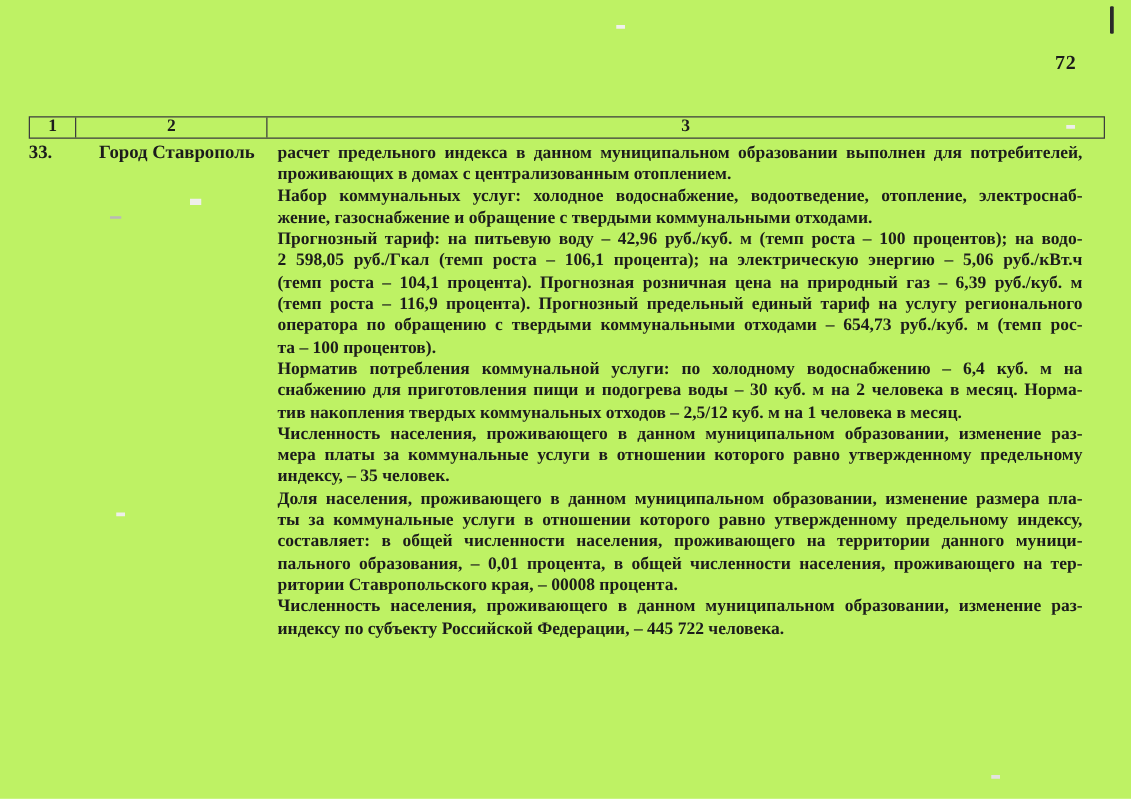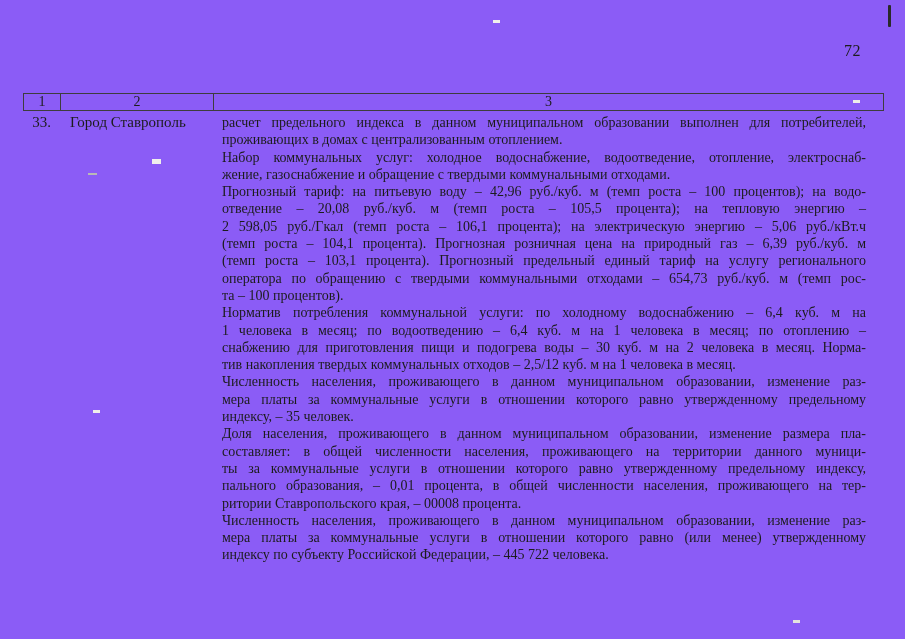--- a/index.html
+++ b/index.html
@@ -1,23 +1,24 @@
 <!DOCTYPE html>
 <html lang="ru"><head>
 <meta charset="utf-8">
 <style>
   html, body { margin: 0; padding: 0; }
   .page {
     position: relative;
     width: 905px;
     height: 639px;
-    background: #8b5cf6;
+    background: #bef264;
     font-family: "Liberation Serif", "DejaVu Serif", serif;
     color: #1c1c1c;
     overflow: hidden;
+    font-weight: bold;
   }
   
   .artifact-bar {
     position: absolute;
     top: 5px; left: 888px;
     width: 3px; height: 22px;
     background: #2a2a2a;
     border-radius: 1px;
   }
   .artifact-dash {
@@ -58,22 +59,22 @@
     line-height: 16px;
   }
   .th.c1 { width: 37px; border-right: 1px solid #3d3d3d; }
   .th.c2 { width: 153px; border-right: 1px solid #3d3d3d; }
   .th.c3 { flex: 1; }
   .tbody {
     display: flex;
     margin-top: 1px;
   }
   .td { box-sizing: border-box; font-size: 15px; }
-  .td.c1 { width: 37px; text-align: center; padding-top: 2px; }
-  .td.c2 { width: 153px; padding: 2px 0 0 10px; }
+  .td.c1 { width: 37px; padding-top: 2px; }
+  .td.c2 { width: 153px; padding: 2px 0 0 10px; text-align: center; }
   .td.c3 {
     flex: 1;
     padding: 2px 18px 0 9px;
     font-size: 14px;
   }
   .line {
     white-space: nowrap;
     text-align: justify;
     text-align-last: justify;
     line-height: 17.3px;
@@ -102,37 +103,34 @@
     </div>
     <div class="tbody">
       <div class="td c1">33.</div>
       <div class="td c2">Город Ставрополь</div>
       <div class="td c3" id="col3">
           <div class="line">расчет предельного индекса в данном муниципальном образовании выполнен для потребителей,</div>
           <div class="line last">проживающих в домах с централизованным отоплением.</div>
           <div class="line">Набор коммунальных услуг: холодное водоснабжение, водоотведение, отопление, электроснаб-</div>
           <div class="line last">жение, газоснабжение и обращение с твердыми коммунальными отходами.</div>
           <div class="line">Прогнозный тариф: на питьевую воду – 42,96 руб./куб. м (темп роста – 100 процентов); на водо-</div>
-          <div class="line">отведение – 20,08 руб./куб. м (темп роста – 105,5 процента); на тепловую энергию –</div>
           <div class="line">2 598,05 руб./Гкал (темп роста – 106,1 процента); на электрическую энергию – 5,06 руб./кВт.ч</div>
           <div class="line">(темп роста – 104,1 процента). Прогнозная розничная цена на природный газ – 6,39 руб./куб. м</div>
-          <div class="line">(темп роста – 103,1 процента). Прогнозный предельный единый тариф на услугу регионального</div>
+          <div class="line">(темп роста – 116,9 процента). Прогнозный предельный единый тариф на услугу регионального</div>
           <div class="line">оператора по обращению с твердыми коммунальными отходами – 654,73 руб./куб. м (темп рос-</div>
           <div class="line last">та – 100 процентов).</div>
           <div class="line">Норматив потребления коммунальной услуги: по холодному водоснабжению – 6,4 куб. м на</div>
-          <div class="line">1 человека в месяц; по водоотведению – 6,4 куб. м на 1 человека в месяц; по отоплению –</div>
           <div class="line">снабжению для приготовления пищи и подогрева воды – 30 куб. м на 2 человека в месяц. Норма-</div>
           <div class="line last">тив накопления твердых коммунальных отходов – 2,5/12 куб. м на 1 человека в месяц.</div>
           <div class="line">Численность населения, проживающего в данном муниципальном образовании, изменение раз-</div>
           <div class="line">мера платы за коммунальные услуги в отношении которого равно утвержденному предельному</div>
           <div class="line last">индексу, – 35 человек.</div>
           <div class="line">Доля населения, проживающего в данном муниципальном образовании, изменение размера пла-</div>
+          <div class="line">ты за коммунальные услуги в отношении которого равно утвержденному предельному индексу,</div>
           <div class="line">составляет: в общей численности населения, проживающего на территории данного муници-</div>
-          <div class="line">ты за коммунальные услуги в отношении которого равно утвержденному предельному индексу,</div>
           <div class="line">пального образования, – 0,01 процента, в общей численности населения, проживающего на тер-</div>
           <div class="line last">ритории Ставропольского края, – 00008 процента.</div>
           <div class="line">Численность населения, проживающего в данном муниципальном образовании, изменение раз-</div>
-          <div class="line">мера платы за коммунальные услуги в отношении которого равно (или менее) утвержденному</div>
           <div class="line last">индексу по субъекту Российской Федерации, – 445 722 человека.</div>
         </div>
     </div>
   </div>
 </div>
 
 </body></html>

